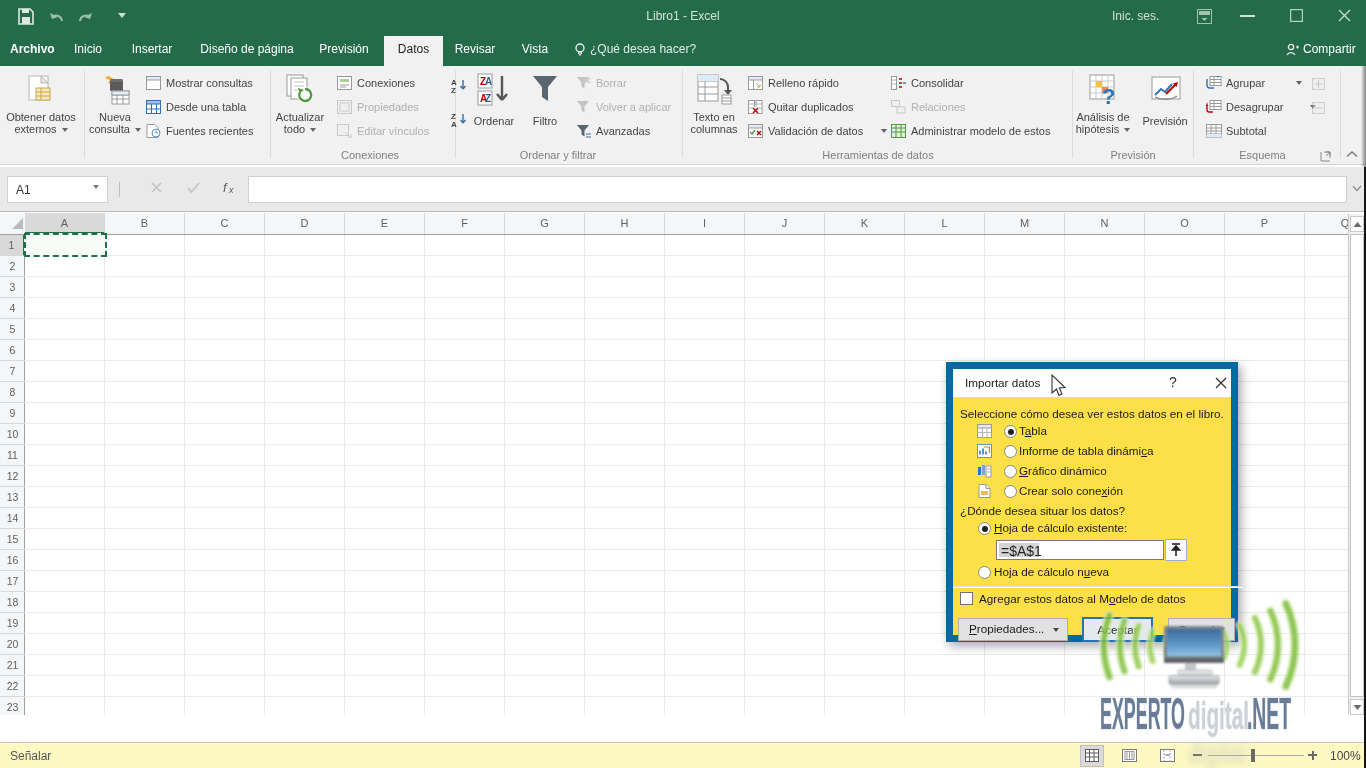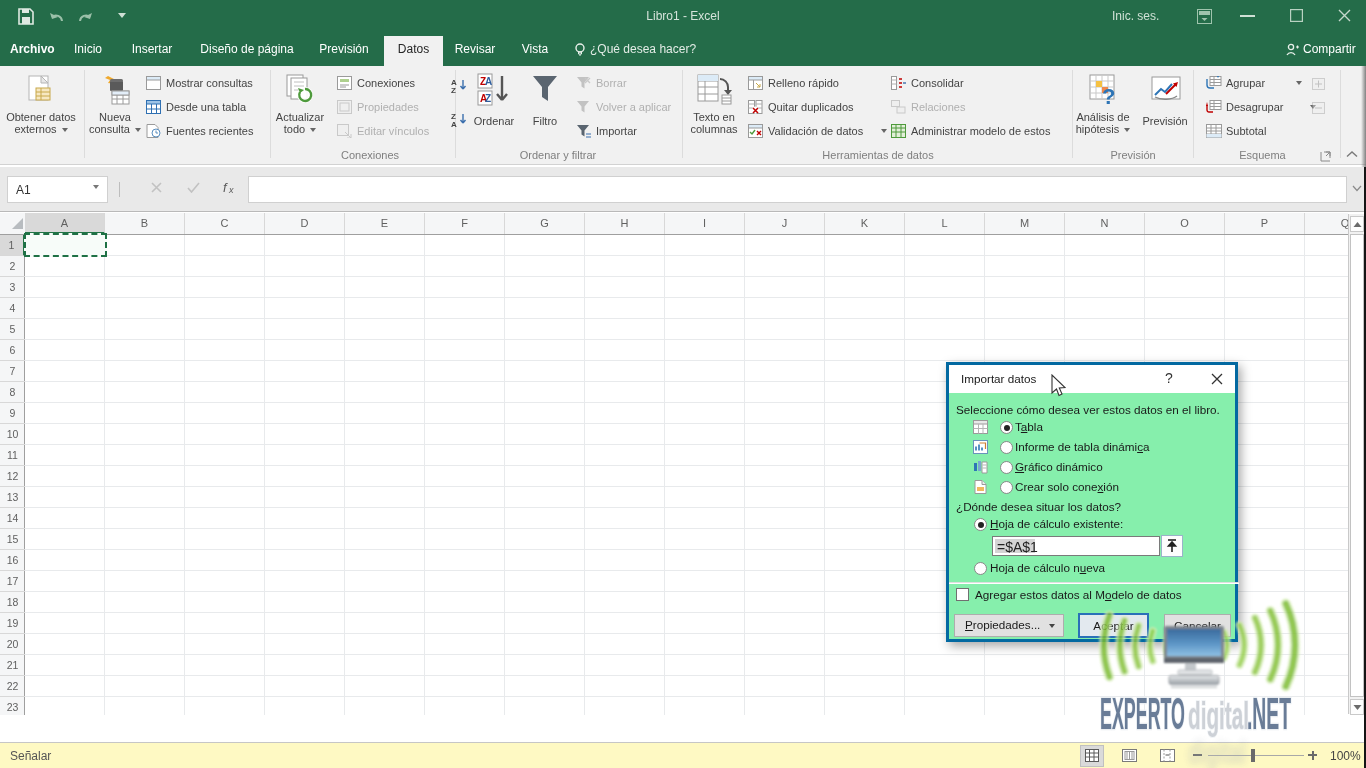--- a/index.html
+++ b/index.html
@@ -31,21 +31,21 @@
 #rowheads{position:absolute;top:23px;left:0;width:25px;height:480px;background:#f5f6f7;border-right:1px solid #9f9f9f;box-sizing:border-box;}
 .rh{position:absolute;left:0;width:25px;height:21px;line-height:21px;text-align:center;font-size:10.5px;color:#606060;border-bottom:1px solid #d8d8d8;box-sizing:border-box;}
 #cells{position:absolute;top:23px;left:25px;width:1323px;height:480px;
  background-image:repeating-linear-gradient(to bottom,transparent 0px,transparent 20px,#e8eaec 20px,#e8eaec 21px),repeating-linear-gradient(to right,transparent 0px,transparent 79px,#e8eaec 79px,#e8eaec 80px);}
 
 #vscroll{position:absolute;top:214px;left:1348px;width:16px;height:500px;background:#f1f1f1;border-left:1px solid #c9c9c9;}
 
 #tabbar{position:absolute;top:715px;left:0;width:1366px;height:27px;background:#ececec;border-top:1px solid #c6c6c6;box-sizing:border-box;}
 #statusbar{position:absolute;top:742px;left:0;width:1366px;height:26px;background:#fef9c3;border-top:1px solid #c6c6c6;box-sizing:border-box;}
 
-#dlg{position:absolute;left:946px;top:362px;width:292px;height:280px;background:#86efac;border:3px solid #0369a1;box-shadow:3px 4px 10px rgba(0,0,0,0.35);box-sizing:border-box;font-size:11.7px;color:#1a1a1a;}
+#dlg{position:absolute;left:946px;top:362px;width:292px;height:280px;background:#fde047;border:7px solid #0369a1;box-shadow:3px 4px 10px rgba(0,0,0,0.35);box-sizing:border-box;font-size:11.7px;color:#1a1a1a;}
 .radio{position:absolute;width:11px;height:11px;border:1px solid #888;border-radius:50%;background:#fff;box-sizing:content-box;}
 .radio.sel::after{content:"";position:absolute;left:2.5px;top:2.5px;width:6px;height:6px;border-radius:50%;background:#222;}
 .dtxt{position:absolute;white-space:nowrap;}
 u{text-decoration:underline;}
 #blackedge{position:absolute;left:1363.5px;top:167px;width:2.5px;height:601px;background:#151515;}
 </style>
 </head>
 <body>
 <div id="page">
 <div id="titlebar">
@@ -207,21 +207,21 @@
       </svg>
  <div class="rtxt dis" style="left:596px;top:11px;">Borrar</div>
  <svg class="abs" style="left:576px;top:34px" width="15" height="14" viewBox="0 0 15 14" opacity="0.45">
         <path d="M1 1 h12 l-4.5 5.5 v6 l-3 -2 v-4 z" fill="#8a8a8a"></path>
       </svg>
  <div class="rtxt dis" style="left:596px;top:35px;">Volver a aplicar</div>
  <svg class="abs" style="left:576px;top:58px" width="15" height="14" viewBox="0 0 15 14">
         <path d="M1 1 h12 l-4.5 5.5 v6 l-3 -2 v-4 z" fill="#5a6570"></path>
         <path d="M10 10 h5 M10 13 h5" stroke="#3b6fad" stroke-width="1.2"></path>
       </svg>
- <div class="rtxt" style="left:596px;top:59px;">Importar</div>
+ <div class="rtxt" style="left:596px;top:59px;">Avanzadas</div>
 
  <svg class="abs" style="left:696px;top:7px" width="36" height="34" viewBox="0 0 36 34">
         <rect x="2" y="2" width="20" height="26" fill="#fff" stroke="#9a9a9a"></rect>
         <path d="M2 8 h20 M2 14 h20 M2 21 h20 M9 2 v26" stroke="#9a9a9a"></path>
         <rect x="2" y="2" width="20" height="6" fill="#dcebf7"></rect>
         <path d="M24 6 a8 8 0 0 1 8 8 v4" fill="none" stroke="#555" stroke-width="2"></path>
         <path d="M32 22 l-4 -5 h8 z" fill="#555"></path>
         <rect x="26" y="22" width="9" height="9" fill="#fff" stroke="#9a9a9a"></rect>
         <path d="M26 25 h9 M26 28 h9" stroke="#9a9a9a"></path>
       </svg>

